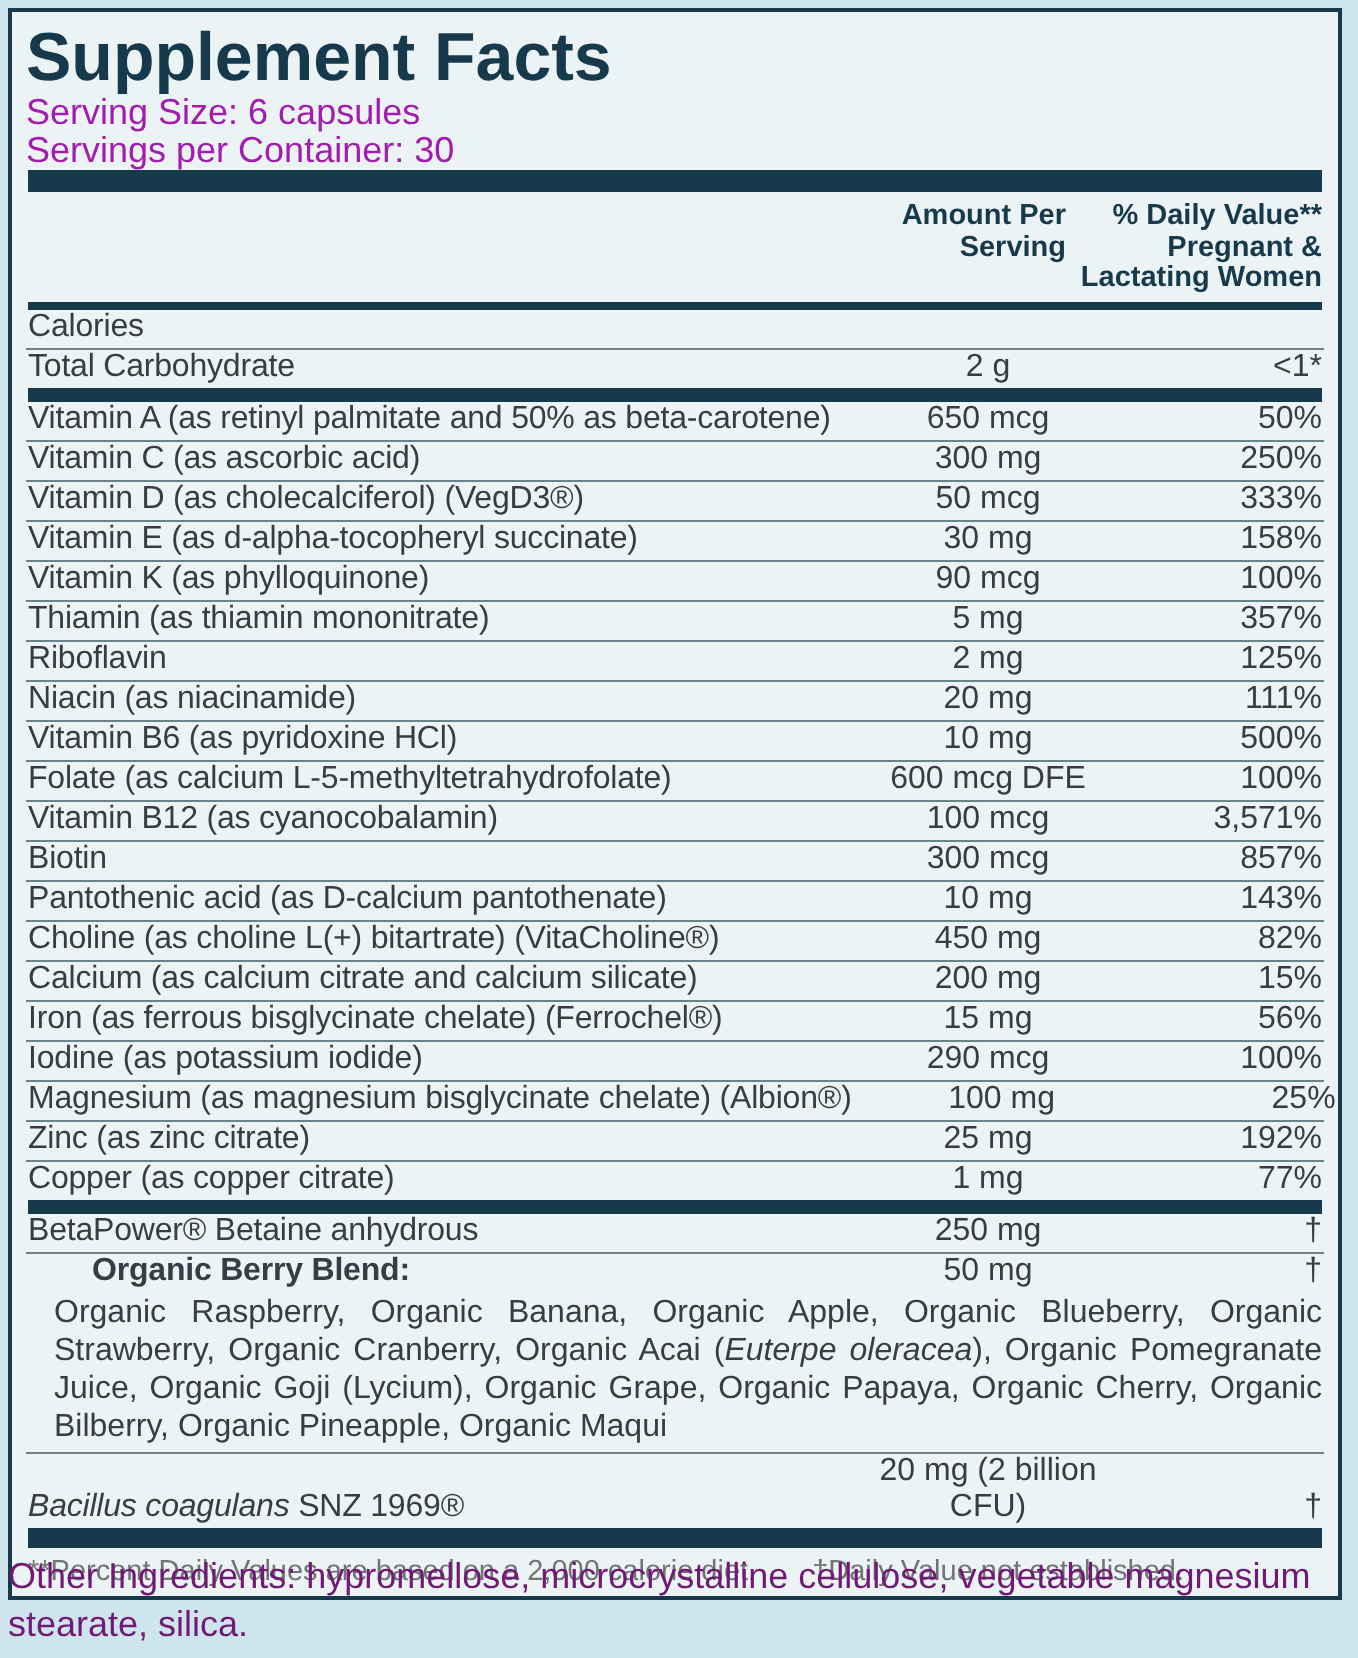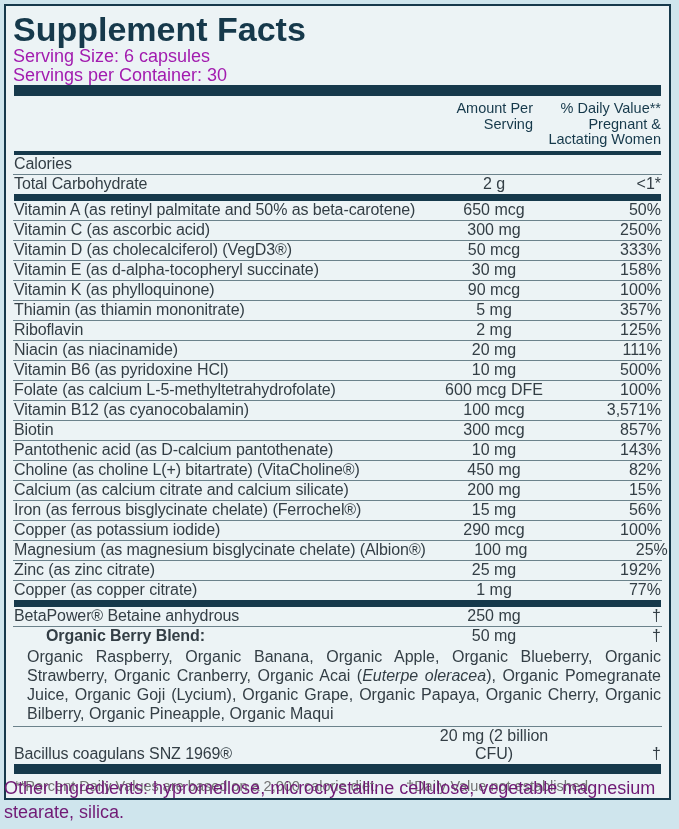--- a/index.html
+++ b/index.html
@@ -30,21 +30,21 @@
   }
   .serving:last-of-type{margin-bottom:4px;}
   .bar{background:#16394b;margin:0 1px;}
   .bar-11{height:11px;}
   .bar-4{height:4px;}
   .bar-7{height:7px;}
   .bar-10{height:10px;}
   .col-header{
     display:flex;justify-content:flex-end;align-items:flex-start;
     padding:5px 1px 3px 1px;
-    font-size:14.5px;line-height:15.5px;font-weight:normal;
+    font-size:14.5px;line-height:15.5px;font-weight:bold;
     color:#16394b;
   }
   .head-amount{text-align:right;}
   .head-dv{width:128px;text-align:right;}
   .row{
     display:flex;align-items:flex-end;
     font-size:16px;line-height:18px;
     padding:0 1px 1px 1px;
     border-bottom:1px solid #6b828b;
     color:#333e45;
@@ -187,21 +187,21 @@
           <div class="name"><span>Calcium (as calcium citrate and calcium silicate)</span></div>
           <div class="amount">200 mg</div>
           <div class="dv">15%</div>
         </div>
         <div class="row">
           <div class="name"><span>Iron (as ferrous bisglycinate chelate) (Ferrochel®)</span></div>
           <div class="amount">15 mg</div>
           <div class="dv">56%</div>
         </div>
         <div class="row">
-          <div class="name"><span>Copper (as potassium iodide)</span></div>
+          <div class="name"><span>Iodine (as potassium iodide)</span></div>
           <div class="amount">290 mcg</div>
           <div class="dv">100%</div>
         </div>
         <div class="row">
           <div class="name"><span>Magnesium (as magnesium bisglycinate chelate) (Albion®)</span></div>
           <div class="amount">100 mg</div>
           <div class="dv">25%</div>
         </div>
         <div class="row">
           <div class="name"><span>Zinc (as zinc citrate)</span></div>
@@ -227,21 +227,21 @@
           <div class="name"><span style="font-weight: bold; margin-left: 32px;">Organic Berry Blend:</span></div>
           <div class="amount">50 mg</div>
           <div class="dv">†</div>
         </div>
       </div>
 
     <div class="blend-desc"><span>Organic Raspberry, Organic Banana, Organic Apple, Organic Blueberry, Organic Strawberry, Organic Cranberry, Organic Acai (</span><span style="font-style: italic;">Euterpe oleracea</span><span>), Organic Pomegranate Juice, Organic Goji (Lycium), Organic Grape, Organic Papaya, Organic Cherry, Organic Bilberry, Organic Pineapple, Organic Maqui</span></div>
 
     <div class="rows-group">
         <div class="row">
-          <div class="name"><span style="">Bacillus coagulans</span><span> SNZ 1969®</span></div>
+          <div class="name"><span style="font-style: italic;">Bacillus coagulans</span><span> SNZ 1969®</span></div>
           <div class="amount">20 mg (2 billion CFU)</div>
           <div class="dv">†</div>
         </div>
       </div>
 
     <div class="bar bar-10"></div>
 
     <div class="footnote">
       <span>**Percent Daily Values are based on a 2,000 calorie diet.</span>
       <span>†Daily Value not established.</span>

